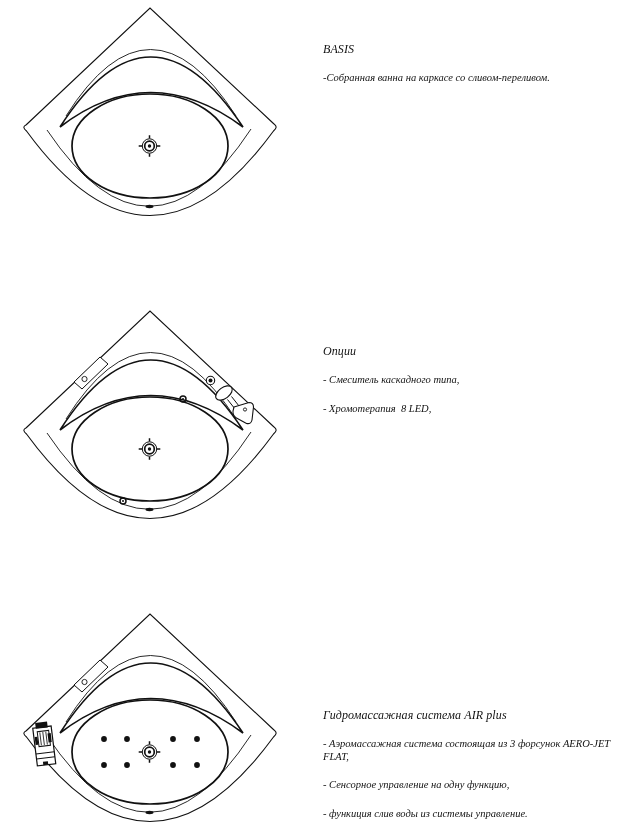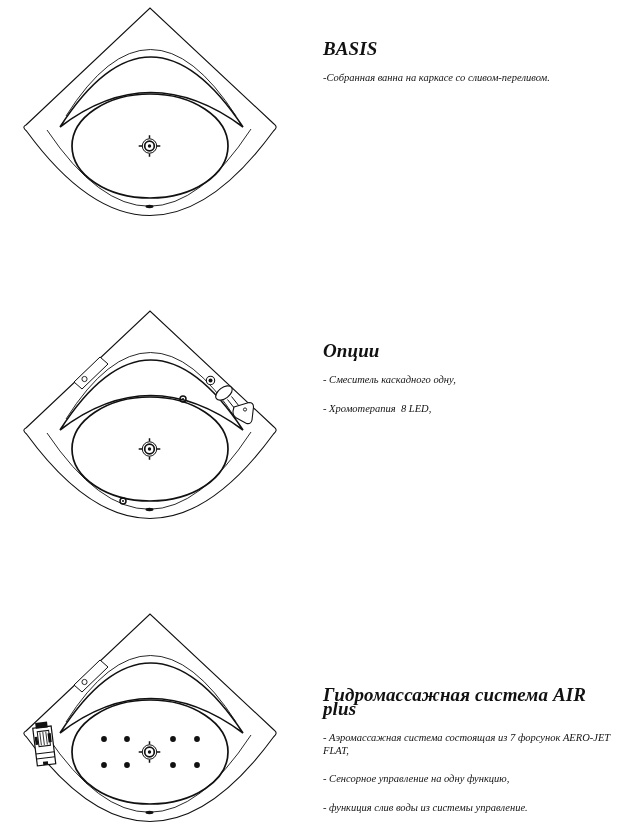--- a/index.html
+++ b/index.html
@@ -10,21 +10,21 @@
     font-family:"Liberation Serif","DejaVu Serif",serif;
     color:#111;
   }
   .page { position:absolute; inset:0; background:#ffffff; }
   .diagram { position:absolute; left:0; width:300px; height:220px; }
   .textblock {
     position:absolute; left:323px; width:300px;
     font-style:italic; color:#111;
   }
   .tb-title {
-    font-weight:bold; font-size:19px; line-height:14px;
+    font-weight:normal; font-size:12px; line-height:14px;
     margin-bottom:4px; letter-spacing:0.1px;
   }
   .tb-line {
     font-size:10.5px; line-height:12.7px; white-space:pre-wrap;margin-top:16px;
   }
   .defs-holder { position:absolute; width:0; height:0; overflow:hidden; }
 </style>
 </head>
 <body>
 
@@ -113,24 +113,24 @@
     </g>
   </svg>
 
   <div class="textblock" style="top:42px">
     <div class="tb-title">BASIS</div>
     <div class="tb-line">-Собранная ванна на каркасе со сливом-переливом.</div>
   </div>
 
   <div class="textblock" style="top:344px">
     <div class="tb-title">Опции</div>
-    <div class="tb-line">- Смеситель каскадного одну,</div>
+    <div class="tb-line">- Смеситель каскадного типа,</div>
     <div class="tb-line">- Хромотерапия  8 LED,</div>
   </div>
 
-  <div class="textblock" style="top:688px">
+  <div class="textblock" style="top:708px">
     <div class="tb-title">Гидромассажная система AIR plus</div>
-    <div class="tb-line">- Аэромассажная система состоящая из 7 форсунок AERO-JET FLAT,</div>
+    <div class="tb-line">- Аэромассажная система состоящая из 3 форсунок AERO-JET FLAT,</div>
     <div class="tb-line">- Сенсорное управление на одну функцию,</div>
     <div class="tb-line">- функиция слив воды из системы управление.</div>
   </div>
 
 </div>
 
 </body></html>

